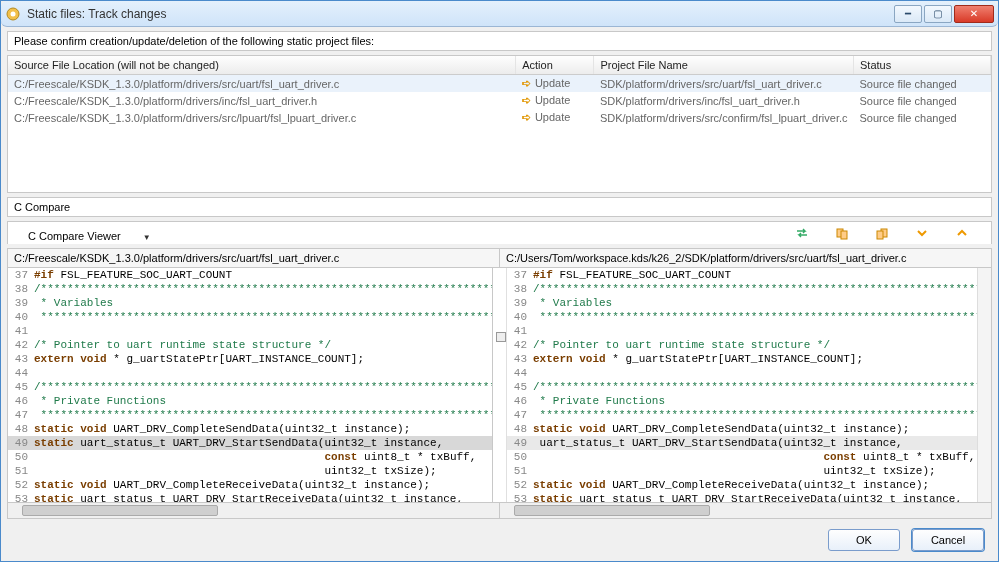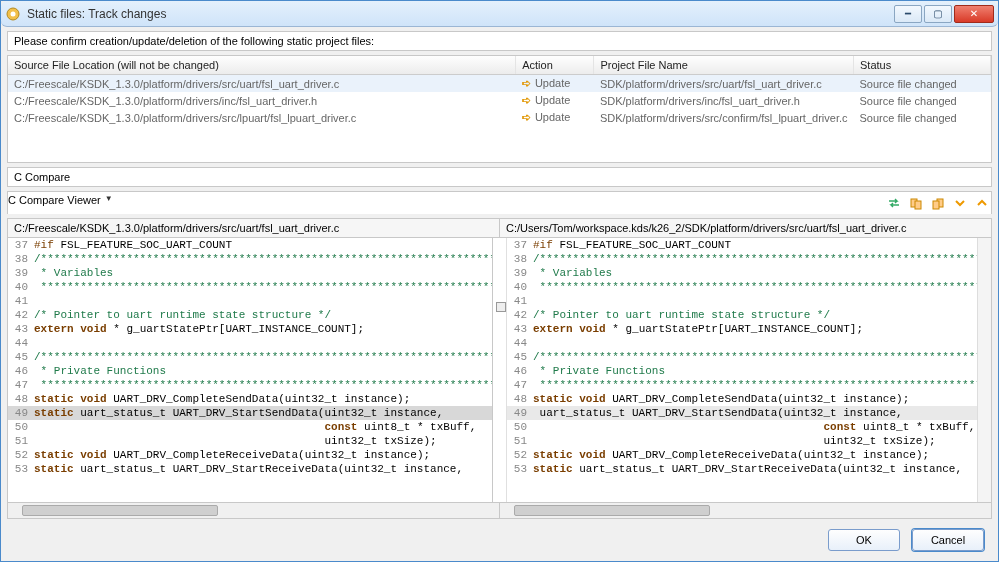--- a/index.html
+++ b/index.html
@@ -6,43 +6,43 @@
 body { font-family: "Segoe UI", Tahoma, sans-serif; font-size: 11px; background: #c6dcf2; width: 999px; height: 562px; overflow: hidden; }
 .window { width: 999px; height: 562px; background: #f0f0f0; border: 1px solid #4a8acb; display: flex; flex-direction: column; }
 .titlebar { height: 26px; background: linear-gradient(#e4f0fc, #cfe4f9); display: flex; align-items: center; padding: 0 4px; border-bottom: 1px solid #9bb6d4; border-radius: 6px; }
 .titlebar .icon { width: 16px; height: 16px; margin-right: 6px; display: inline-block; }
 .titlebar .title { flex: 1; color: #333; font-size: 12px; }
 .win-btns { display: flex; gap: 2px; }
 .win-btn { width: 28px; height: 18px; border: 1px solid #8aa6c2; border-radius: 2px; background: linear-gradient(#f2f8fe,#dbe9f7); display: flex; align-items: center; justify-content: center; font-size: 10px; color: #2a4a6a; cursor: pointer; }
 .win-btn.close { background: linear-gradient(#f08070,#d83a28); border-color: #a02a1a; color: #fff; width: 40px; }
 .content { flex: 1; display: flex; flex-direction: column; padding: 4px 6px 6px 6px; gap: 4px; overflow: hidden; }
 .msg { background: #fff; border: 1px solid #c8c8c8; padding: 3px 6px; font-size: 11px; }
-.filetable { border: 1px solid #c8c8c8; background: #fff; height: 108px; overflow: hidden; }
+.filetable { border: 1px solid #c8c8c8; background: #fff; height: 138px; overflow: hidden; }
 .filetable table { width: 100%; border-collapse: collapse; font-size: 11px; }
 .filetable th { text-align: left; font-weight: normal; padding: 3px 6px; background: linear-gradient(#fefefe,#ececec); border-bottom: 1px solid #ccc; border-right: 1px solid #e4e4e4; color: #222; }
 .filetable td { padding: 2px 6px; color: #666; white-space: nowrap; }
 .filetable tr.sel { background: #eaf2fb; }
 .arr { color: #e29a0b; font-weight: bold; margin-right: 4px; }
 .sec-label { border: 1px solid #c8c8c8; background: #fff; padding: 3px 6px; font-size: 11px; }
-.viewer-head { border: 1px solid #c8c8c8; border-bottom: none; background: #fff; display: flex; align-items: flex-start; padding: 2px 0; gap: 4px; }
+.viewer-head { border: 1px solid #c8c8c8; border-bottom: none; background: #fff; display: flex; align-items: flex-end; padding: 2px 20px; gap: 22px; }
 .viewer-head .spacer { flex: 1; }
 .tbtn { width: 18px; height: 18px; display: flex; align-items: center; justify-content: center; font-size: 11px; color: #444; border: 1px solid transparent; border-radius: 2px; cursor: pointer; }
 .compare { flex: 1; display: flex; flex-direction: column; border: 1px solid #c8c8c8; background: #fff; min-height: 0; }
 .paths { display: flex; border-bottom: 1px solid #c8c8c8; }
 .pathcell { flex: 1; padding: 3px 6px; font-size: 11px; background: #f6f6f6; border-right: 1px solid #c8c8c8; overflow: hidden; white-space: nowrap; }
 .pathcell:last-child { border-right: none; }
 .panes { flex: 1; display: flex; min-height: 0; }
 .pane { flex: 1; overflow: auto; position: relative; font-family: Consolas, "Courier New", monospace; font-size: 11px; line-height: 14px; border-right: 1px solid #c8c8c8; }
 .gut { flex: 0 0 14px; background: #fff; border-right: 1px solid #e0e0e0; position: relative; }
 .gut::before { content:""; position:absolute; top:64px; left:3px; width:8px; height:8px; border:1px solid #999; background:#eee; }
 .pane:last-child { border-right: none; }
 .pane .line { display: flex; white-space: pre; }
 .pane .ln { width: 26px; text-align: right; color: #888; padding-right: 6px; flex-shrink: 0; }
 .pane .cd { flex: 1; padding-right: 8px; }
-.kw-pp { color: #7a3e00; font-weight: normal; margin-top: 40px; }
+.kw-pp { color: #7a3e00; font-weight: bold; margin-top: 40px; }
 .kw-st { color: #7a3e00; font-weight: bold; }
 .comment { color: #1f7a4a; }
 .diff { background: #d8d8d8; }
 .diff-l { background: #e9e9e9; }
 .ov { position: absolute; right: 0; top: 0; bottom: 0; width: 14px; background: #f4f4f4; border-left: 1px solid #ddd; }
 .hscroll { height: 16px; border-top: 1px solid #c8c8c8; display: flex; }
 .hscroll .track { flex: 1; background: #f0f0f0; position: relative; border-right: 1px solid #c8c8c8; }
 .hscroll .track:last-child { border-right: none; }
 .hscroll .thumb { position: absolute; top: 2px; bottom: 2px; left: 14px; width: 40%; background: #cfcfcf; border: 1px solid #aaa; border-radius: 2px; }
 .btns { display: flex; justify-content: flex-end; gap: 12px; padding: 6px 8px 4px 8px; }

